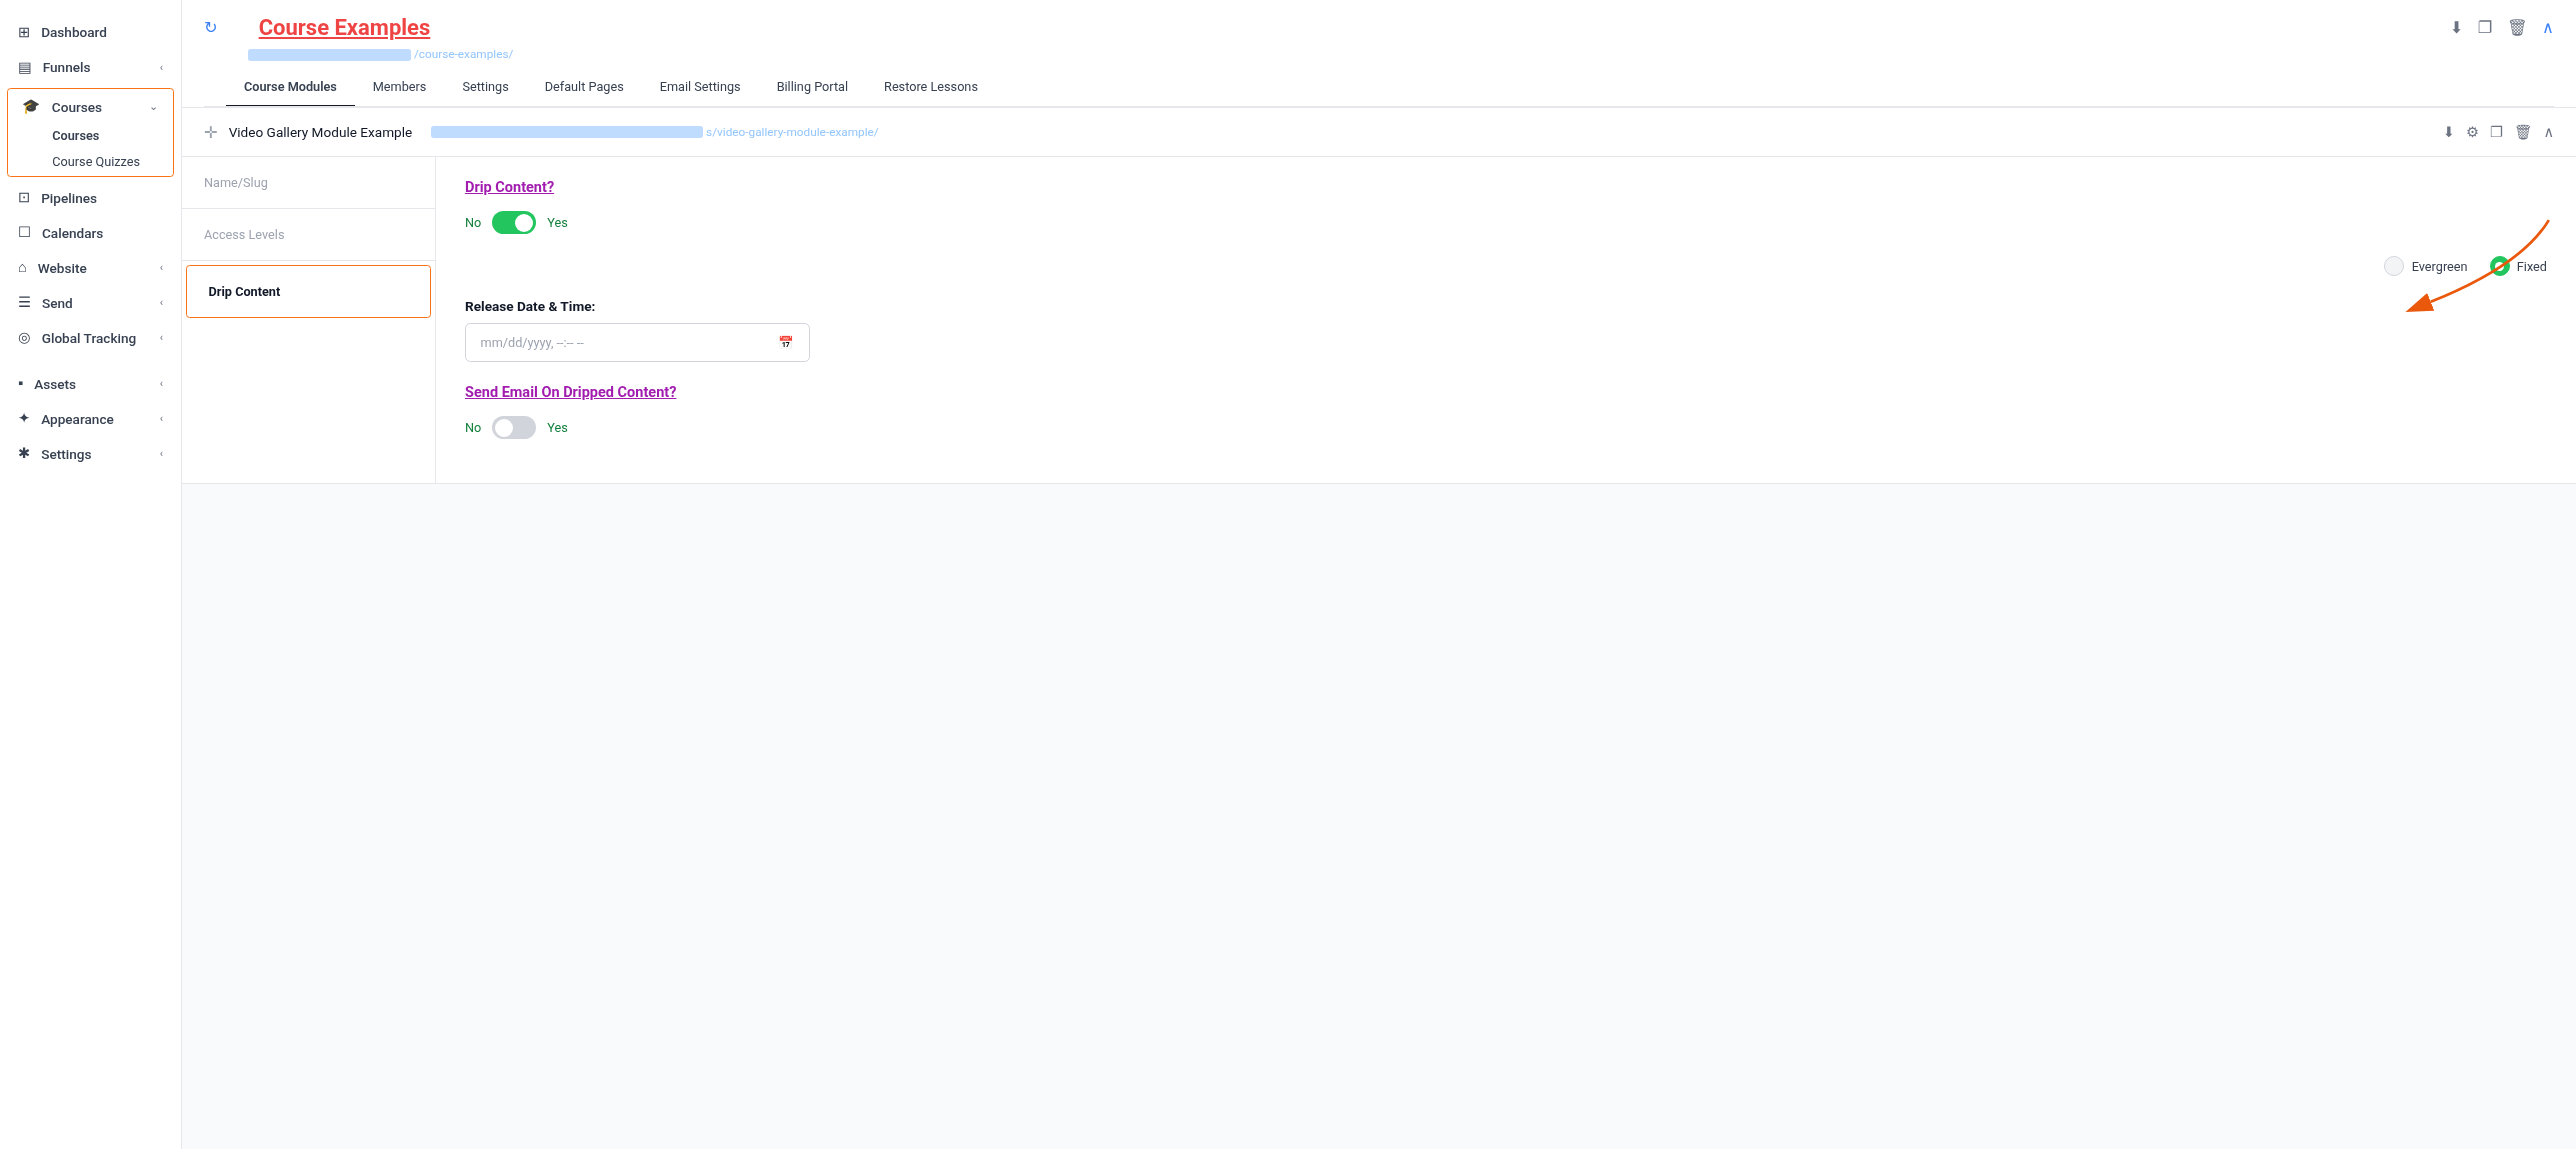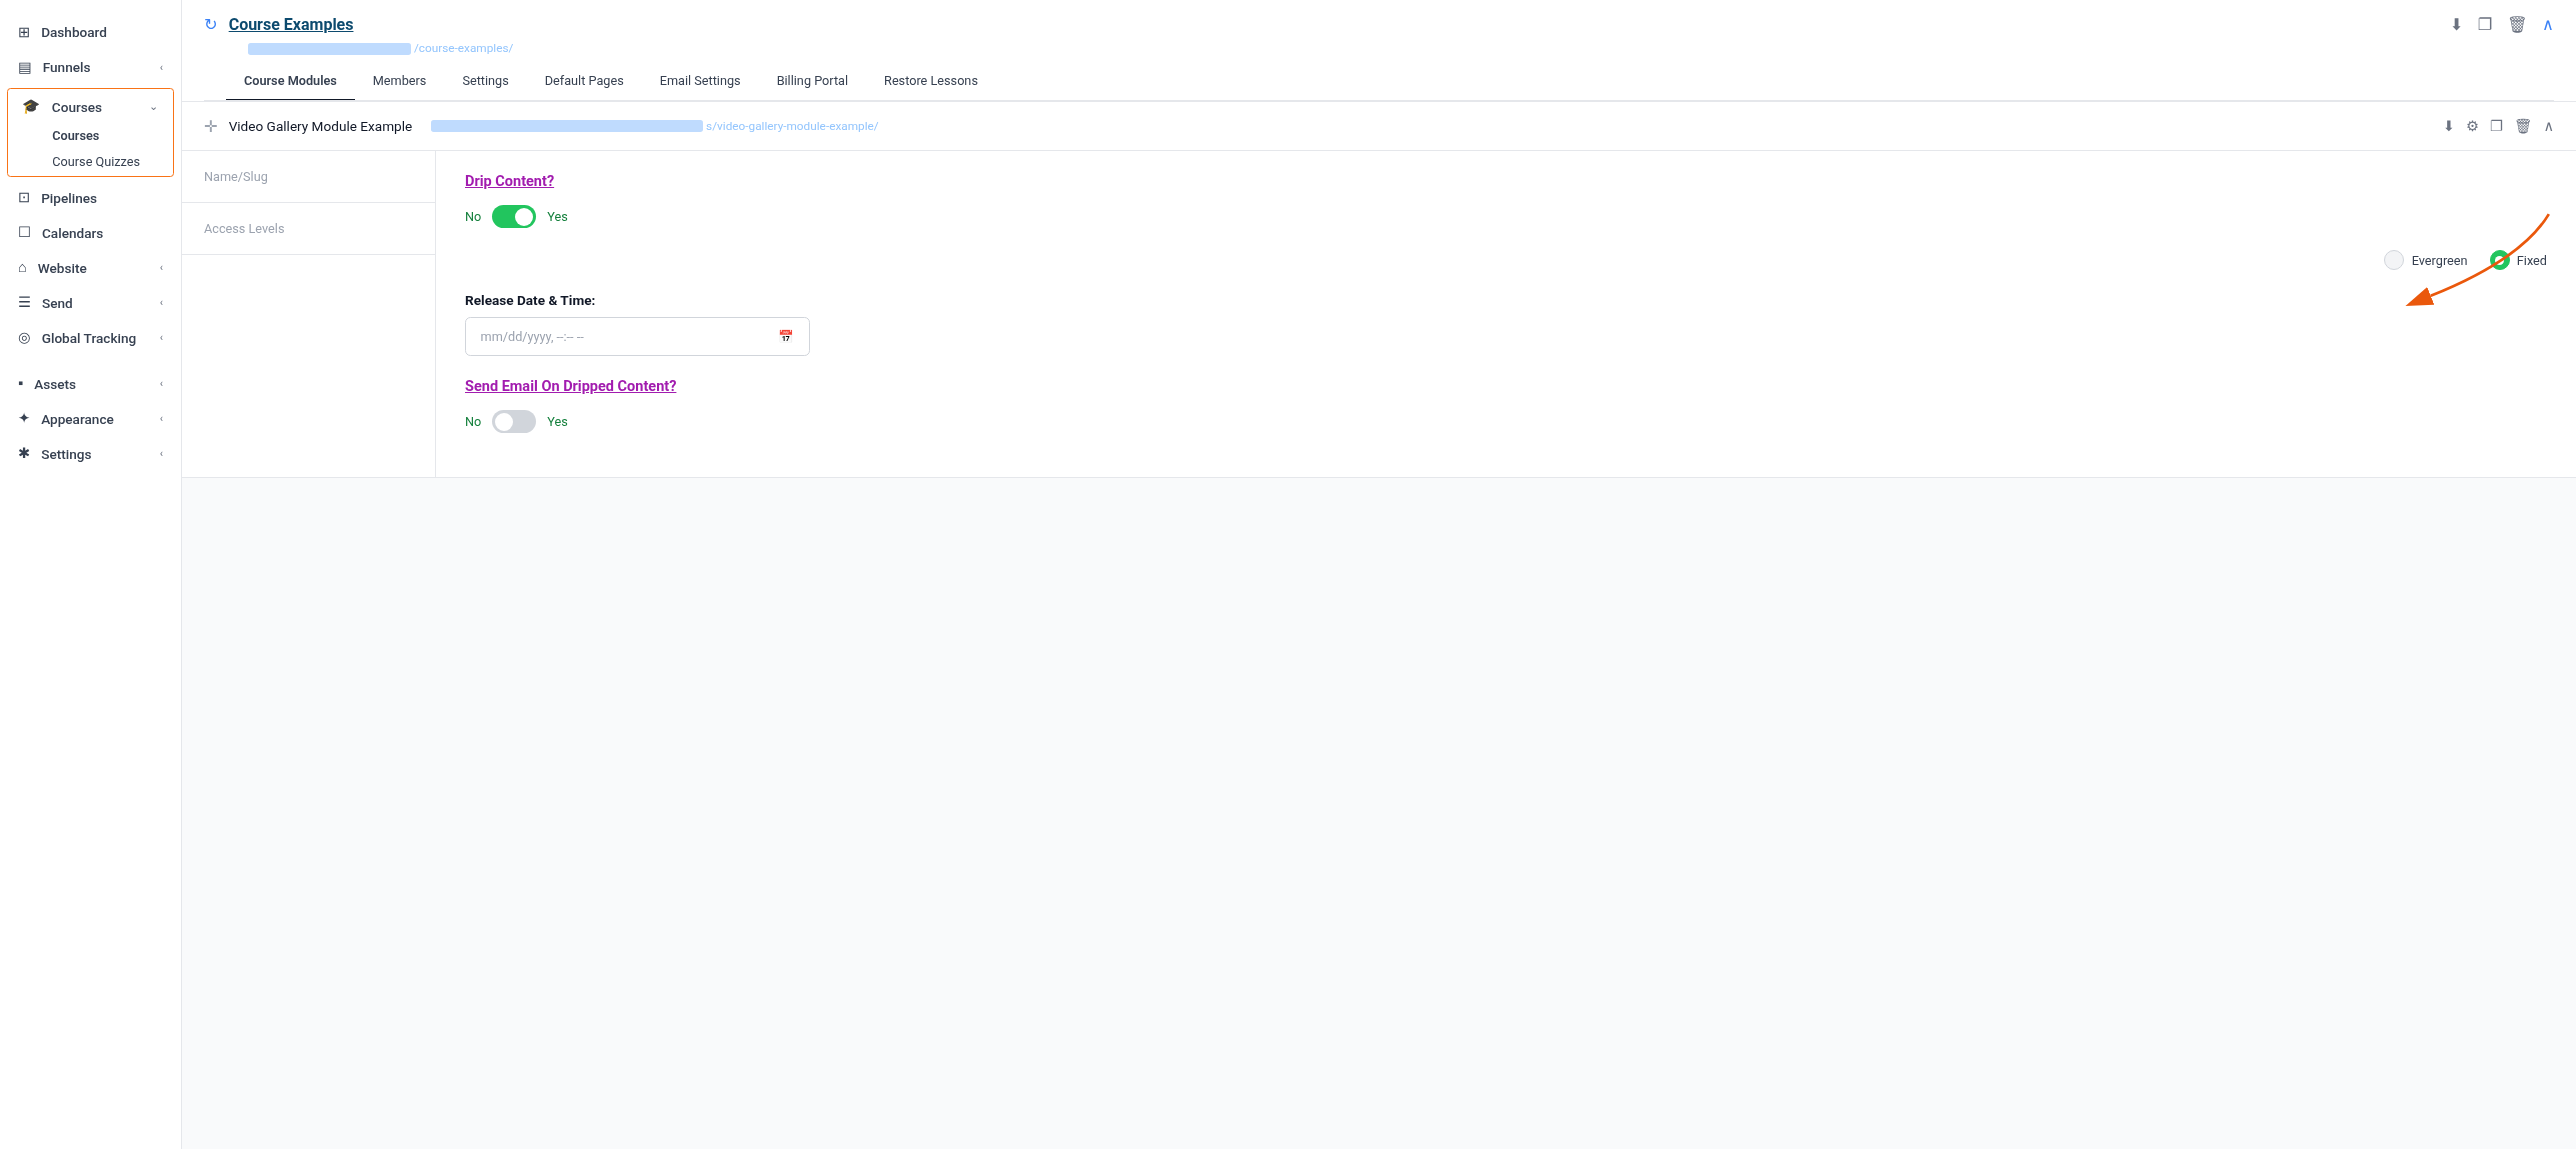--- a/index.html
+++ b/index.html
@@ -65,21 +65,21 @@
       align-items: center;
       justify-content: space-between;
       margin-bottom: 7.3px;
     }
     .header-title-area {
       display: flex;
       align-items: center;
       gap: 11px;
     }
     .refresh-icon { color: #3b82f6; font-size: 16.3px; cursor: pointer; }
-    .page-title { font-size: 16px; font-weight: 700; color: #0c4a6e; text-decoration: underline; }
+    .page-title { font-size: 22px; font-weight: 700; color: #ef4444; text-decoration: underline; margin-left: 30px; }
     .header-actions { display: flex; gap: 14.5px; align-items: center; }
     .header-action-icon { color: #6b7280; font-size: 16.3px; cursor: pointer; }
     .header-url { color: #93c5fd; font-size: 11.8px; margin-left: 44px; margin-bottom: 7.3px; }
     .chevron-up { color: #3b82f6; font-size: 16.3px; cursor: pointer; margin-left: auto; }
 
     
     .tabs {
       display: flex;
       gap: 0;
       padding: 0 22px;
@@ -360,20 +360,23 @@
     </div>
 
     <div class="module-body">
 
       <div class="left-panel">
         <div class="left-panel-item">
           <span>Name/Slug</span>
         </div>
         <div class="left-panel-item">
           <span>Access Levels</span>
+        </div>
+        <div class="left-panel-item active">
+          <span>Drip Content</span>
         </div>
       </div>
 
       <div class="right-panel">
 
         <svg class="arrow-svg" style="position:absolute; top:54px; right:18px; width:200px; height:109px; pointer-events:none;" viewBox="0 0 220 120" width="200" height="109">
           <defs>
             <marker id="arrowhead" markerWidth="10" markerHeight="7" refX="0" refY="3.5" orient="auto">
               <polygon points="0 0, 10 3.5, 0 7" fill="#ea580c"></polygon>
             </marker>

